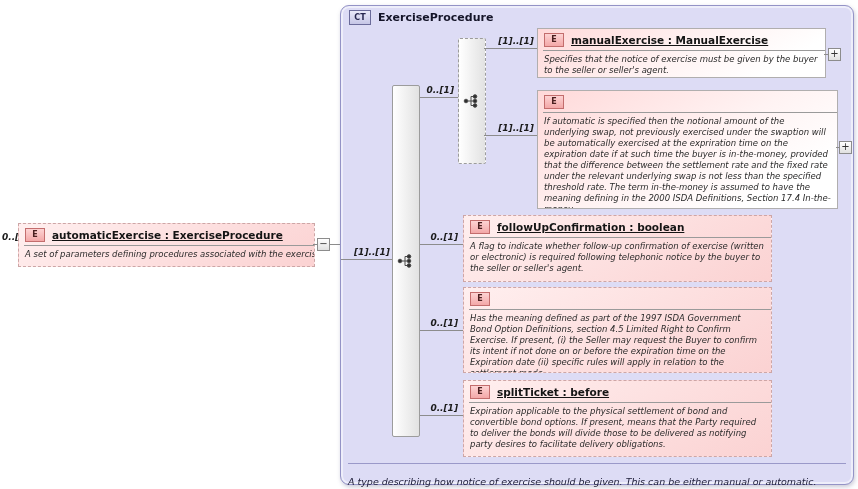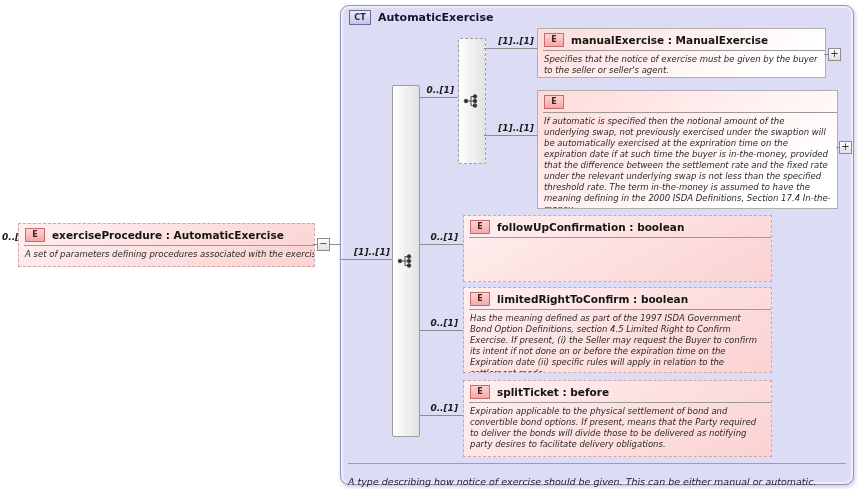--- a/index.html
+++ b/index.html
@@ -25,56 +25,56 @@
   .compositor svg{position:absolute;left:4px;top:50%;margin-top:-8px;}
 
   .ebox{position:absolute;border:1px solid #b0aeae;overflow:hidden;
         background:linear-gradient(150deg,#ffd9d9 0%,#fff3f3 50%,#ffffff 82%);}
   .ebox.dashed{border:1px dashed #cda6a6;
         background:linear-gradient(150deg,#ffefef 0%,#fbd2d2 100%);}
   .ehead{display:flex;align-items:center;gap:7px;padding:4px 6px 3px 6px;}
   .ebadge{flex:0 0 auto;width:18px;height:12px;border:1px solid #c36d6d;
           background:linear-gradient(#fdd3d3,#f3a8a8);color:#4a2020;
           font:bold 8px/12px "DejaVu Sans",sans-serif;text-align:center;}
-  .ename{font:bold 10.5px "DejaVu Sans",sans-serif;color:#141414;white-space:nowrap;}
+  .ename{font:bold 10.5px "DejaVu Sans",sans-serif;color:#141414;white-space:nowrap;text-decoration:underline;}
   .esep{height:1px;background:#9a9a9a;margin-left:5px;}
   .edesc{font:italic 8.5px/11px "DejaVu Sans",sans-serif;color:#2a2a2a;padding:3px 6px 4px 6px;}
 
   .sqbtn{position:absolute;width:11px;height:11px;border:1px solid #8c8c8c;
          background:linear-gradient(#ffffff,#e0e0e0);color:#333;
          font:10px/10px "DejaVu Sans",sans-serif;text-align:center;cursor:pointer;}
   .footer-sep{position:absolute;height:1px;background:#9a99c9;}
   .footer-txt{position:absolute;font:italic 9.5px "DejaVu Sans",sans-serif;color:#20203a;white-space:nowrap;}
   .nowrap{white-space:nowrap;}
 </style>
 </head>
 <body>
 
 <div id="canvas">
 
   <div class="card" style="left:2px;top:232px;">0..[1]</div>
 
   <div class="ebox dashed" style="left:18px;top:223px;width:295px;height:42px;">
     <div class="ehead">
       <span class="ebadge">E</span>
-      <span class="ename">exerciseProcedure : AutomaticExercise</span>
+      <span class="ename">automaticExercise : ExerciseProcedure</span>
     </div>
     <div class="esep"></div>
     <div class="edesc nowrap">A set of parameters defining procedures associated with the exercise.</div>
   </div>
 
   <div class="hline" style="left:313px;top:244px;width:4px;"></div>
   <div class="sqbtn" style="left:317px;top:238px;">−</div>
   <div class="hline" style="left:329px;top:244px;width:12px;"></div>
   <div class="vline" style="left:340px;top:244px;height:16px;"></div>
 
   <div class="ctbox">
     <div class="cthead">
       <span class="ctbadge">CT</span>
-      <span class="cttitle">AutomaticExercise</span>
+      <span class="cttitle">ExerciseProcedure</span>
     </div>
     <div class="footer-sep" style="left:7px;top:457px;width:498px;"></div>
     <div class="footer-txt" style="left:7px;top:470px;text-align:right;">A type describing how notice of exercise should be given. This can be either manual or automatic.</div>
   </div>
 
   <div class="hline" style="left:341px;top:259px;width:51px;"></div>
   <div class="card" style="left:354px;top:247px;">[1]..[1]</div>
 
   <div class="compositor" style="left:392px;top:85px;height:350px;">
     <svg width="16" height="16" viewBox="0 0 16 16">
@@ -137,28 +137,28 @@
   <div class="sqbtn" style="left:839px;top:141px;">+</div>
 
   <div class="hline" style="left:420px;top:244px;width:43px;"></div>
   <div class="card r" style="left:428px;top:232px;width:30px;">0..[1]</div>
   <div class="ebox dashed" style="left:463px;top:215px;width:307px;height:65px;">
     <div class="ehead">
       <span class="ebadge">E</span>
       <span class="ename">followUpConfirmation : boolean</span>
     </div>
     <div class="esep"></div>
+    <div class="edesc">A flag to indicate whether follow-up confirmation of exercise (written or electronic) is required following telephonic notice by the buyer to the seller or seller's agent.</div>
   </div>
 
   <div class="hline" style="left:420px;top:330px;width:43px;"></div>
   <div class="card r" style="left:428px;top:318px;width:30px;">0..[1]</div>
   <div class="ebox dashed" style="left:463px;top:287px;width:307px;height:84px;">
     <div class="ehead">
       <span class="ebadge">E</span>
-      <span class="ename">limitedRightToConfirm : boolean</span>
     </div>
     <div class="esep"></div>
     <div class="edesc">Has the meaning defined as part of the 1997 ISDA Government Bond Option Definitions, section 4.5 Limited Right to Confirm Exercise. If present, (i) the Seller may request the Buyer to confirm its intent if not done on or before the expiration time on the Expiration date (ii) specific rules will apply in relation to the settlement mode.</div>
   </div>
 
   <div class="hline" style="left:420px;top:415px;width:43px;"></div>
   <div class="card r" style="left:428px;top:403px;width:30px;">0..[1]</div>
   <div class="ebox dashed" style="left:463px;top:380px;width:307px;height:75px;">
     <div class="ehead">
       <span class="ebadge">E</span>

